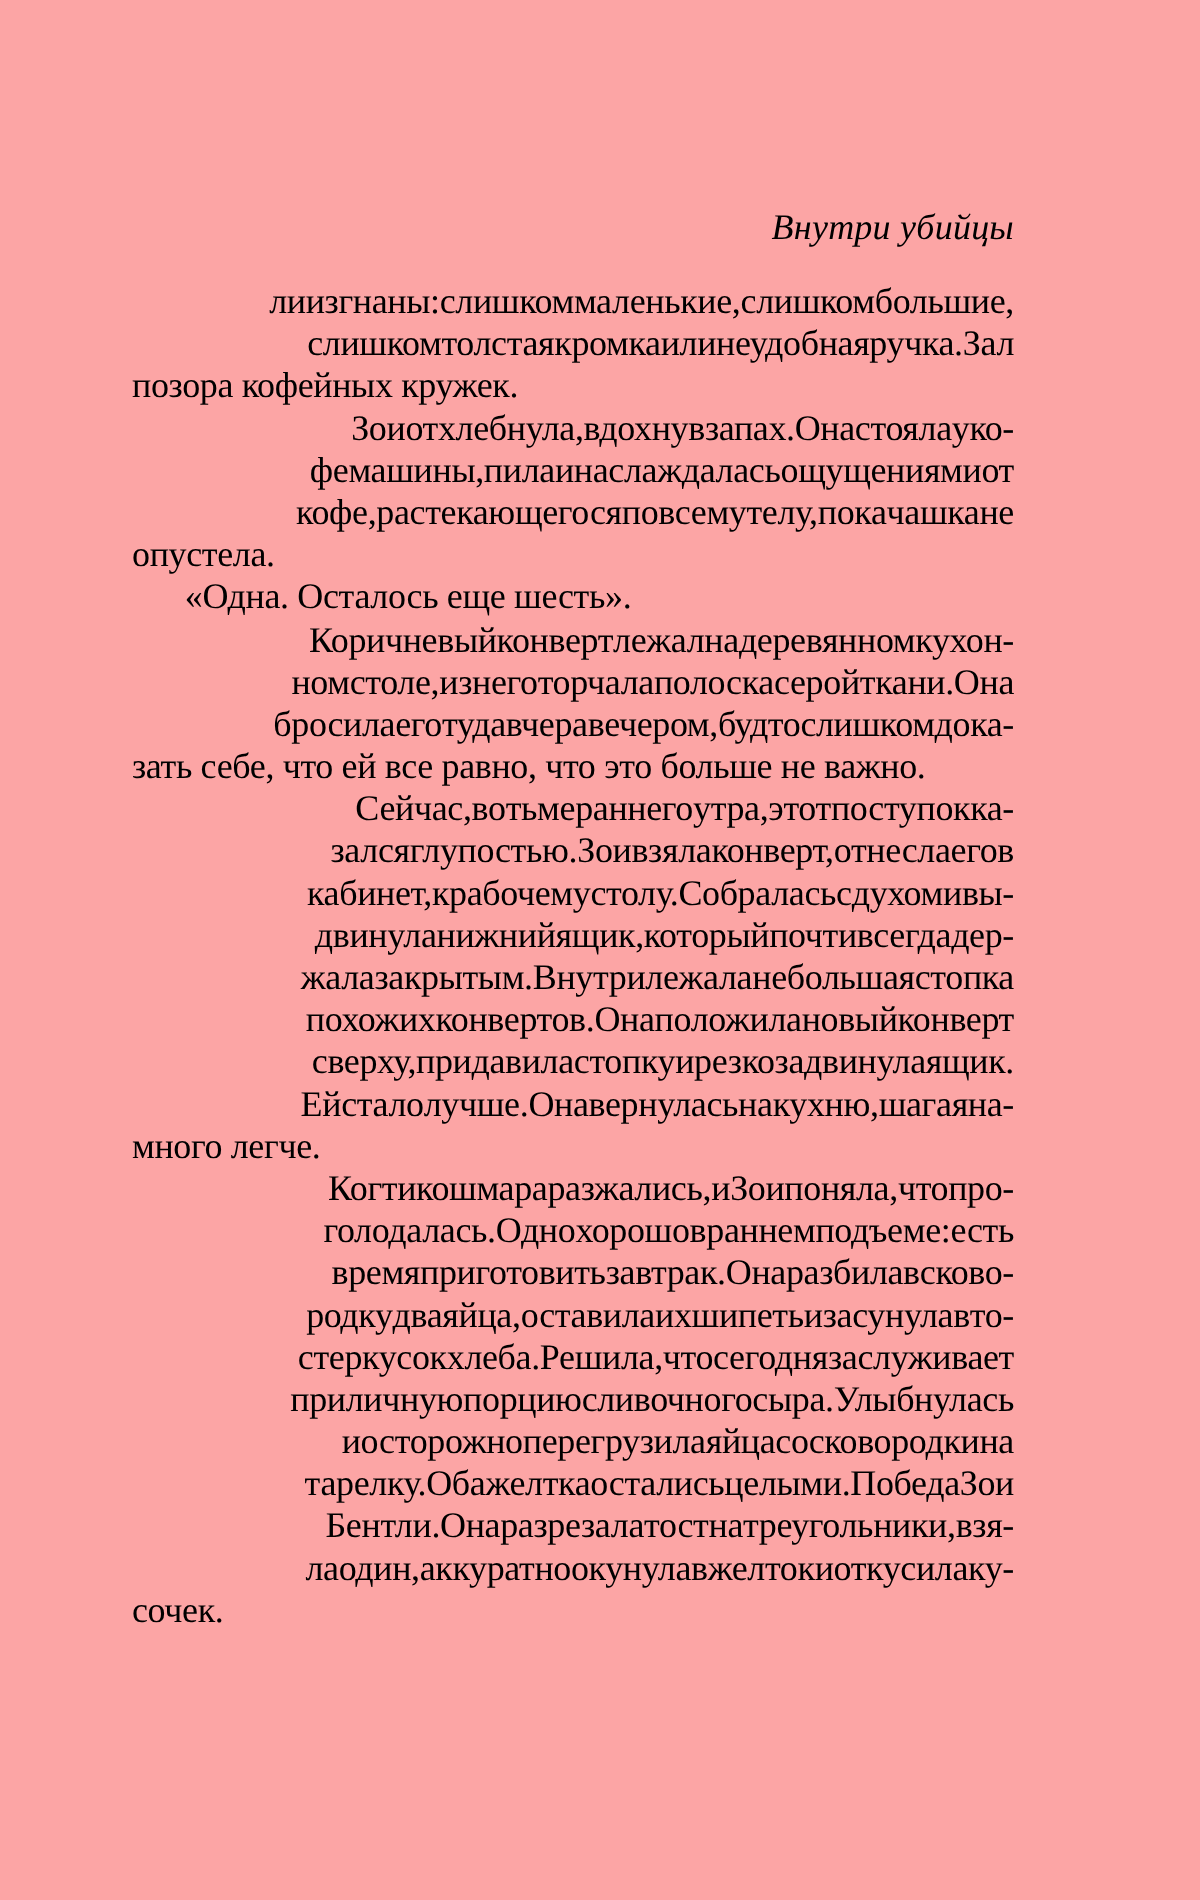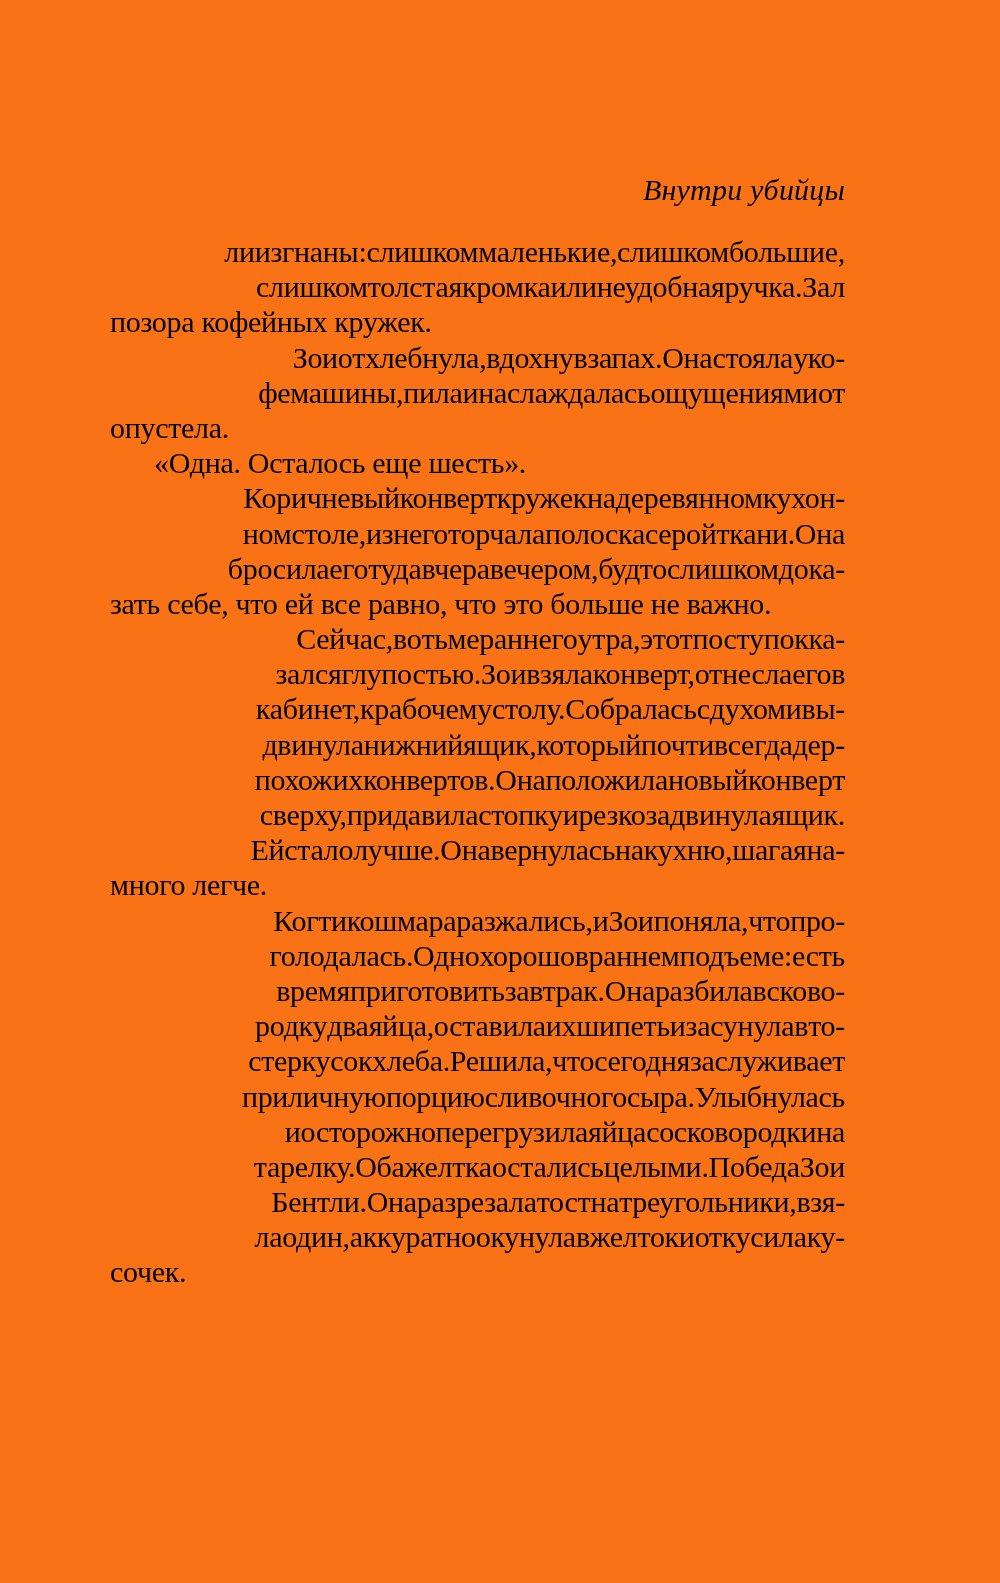--- a/index.html
+++ b/index.html
@@ -4,21 +4,21 @@
 <style>
   html, body {
     margin: 0;
     padding: 0;
     background: #ffffff;
   }
   .page {
     position: relative;
     width: 1000px;
     height: 1583px;
-    background: #f97316;
+    background: #fca5a5;
     overflow: hidden;
     font-family: "Liberation Serif", "DejaVu Serif", serif;
     color: #000000;
   }
   .running-head {
     position: absolute;
     top: 172px;
     left: 110px;
     width: 735px;
     text-align: right;
@@ -96,30 +96,40 @@
           <span>ко-</span>
         </div>
         <div class="line just">
           <span>фемашины,</span>
           <span>пила</span>
           <span>и</span>
           <span>наслаждалась</span>
           <span>ощущениями</span>
           <span>от</span>
         </div>
+        <div class="line just">
+          <span>кофе,</span>
+          <span>растекающегося</span>
+          <span>по</span>
+          <span>всему</span>
+          <span>телу,</span>
+          <span>пока</span>
+          <span>чашка</span>
+          <span>не</span>
+        </div>
         <div class="line">опустела.</div>
       </div>
       <div>
         <div class="line indent">«Одна. Осталось еще шесть».</div>
       </div>
       <div>
         <div class="line just indent">
           <span>Коричневый</span>
           <span>конверт</span>
-          <span>кружек</span>
+          <span>лежал</span>
           <span>на</span>
           <span>деревянном</span>
           <span>кухон-</span>
         </div>
         <div class="line just">
           <span>ном</span>
           <span>столе,</span>
           <span>из</span>
           <span>него</span>
           <span>торчала</span>
@@ -175,20 +185,28 @@
         <div class="line just">
           <span>двинула</span>
           <span>нижний</span>
           <span>ящик,</span>
           <span>который</span>
           <span>почти</span>
           <span>всегда</span>
           <span>дер-</span>
         </div>
         <div class="line just">
+          <span>жала</span>
+          <span>закрытым.</span>
+          <span>Внутри</span>
+          <span>лежала</span>
+          <span>небольшая</span>
+          <span>стопка</span>
+        </div>
+        <div class="line just">
           <span>похожих</span>
           <span>конвертов.</span>
           <span>Она</span>
           <span>положила</span>
           <span>новый</span>
           <span>конверт</span>
         </div>
         <div class="line just">
           <span>сверху,</span>
           <span>придавила</span>

